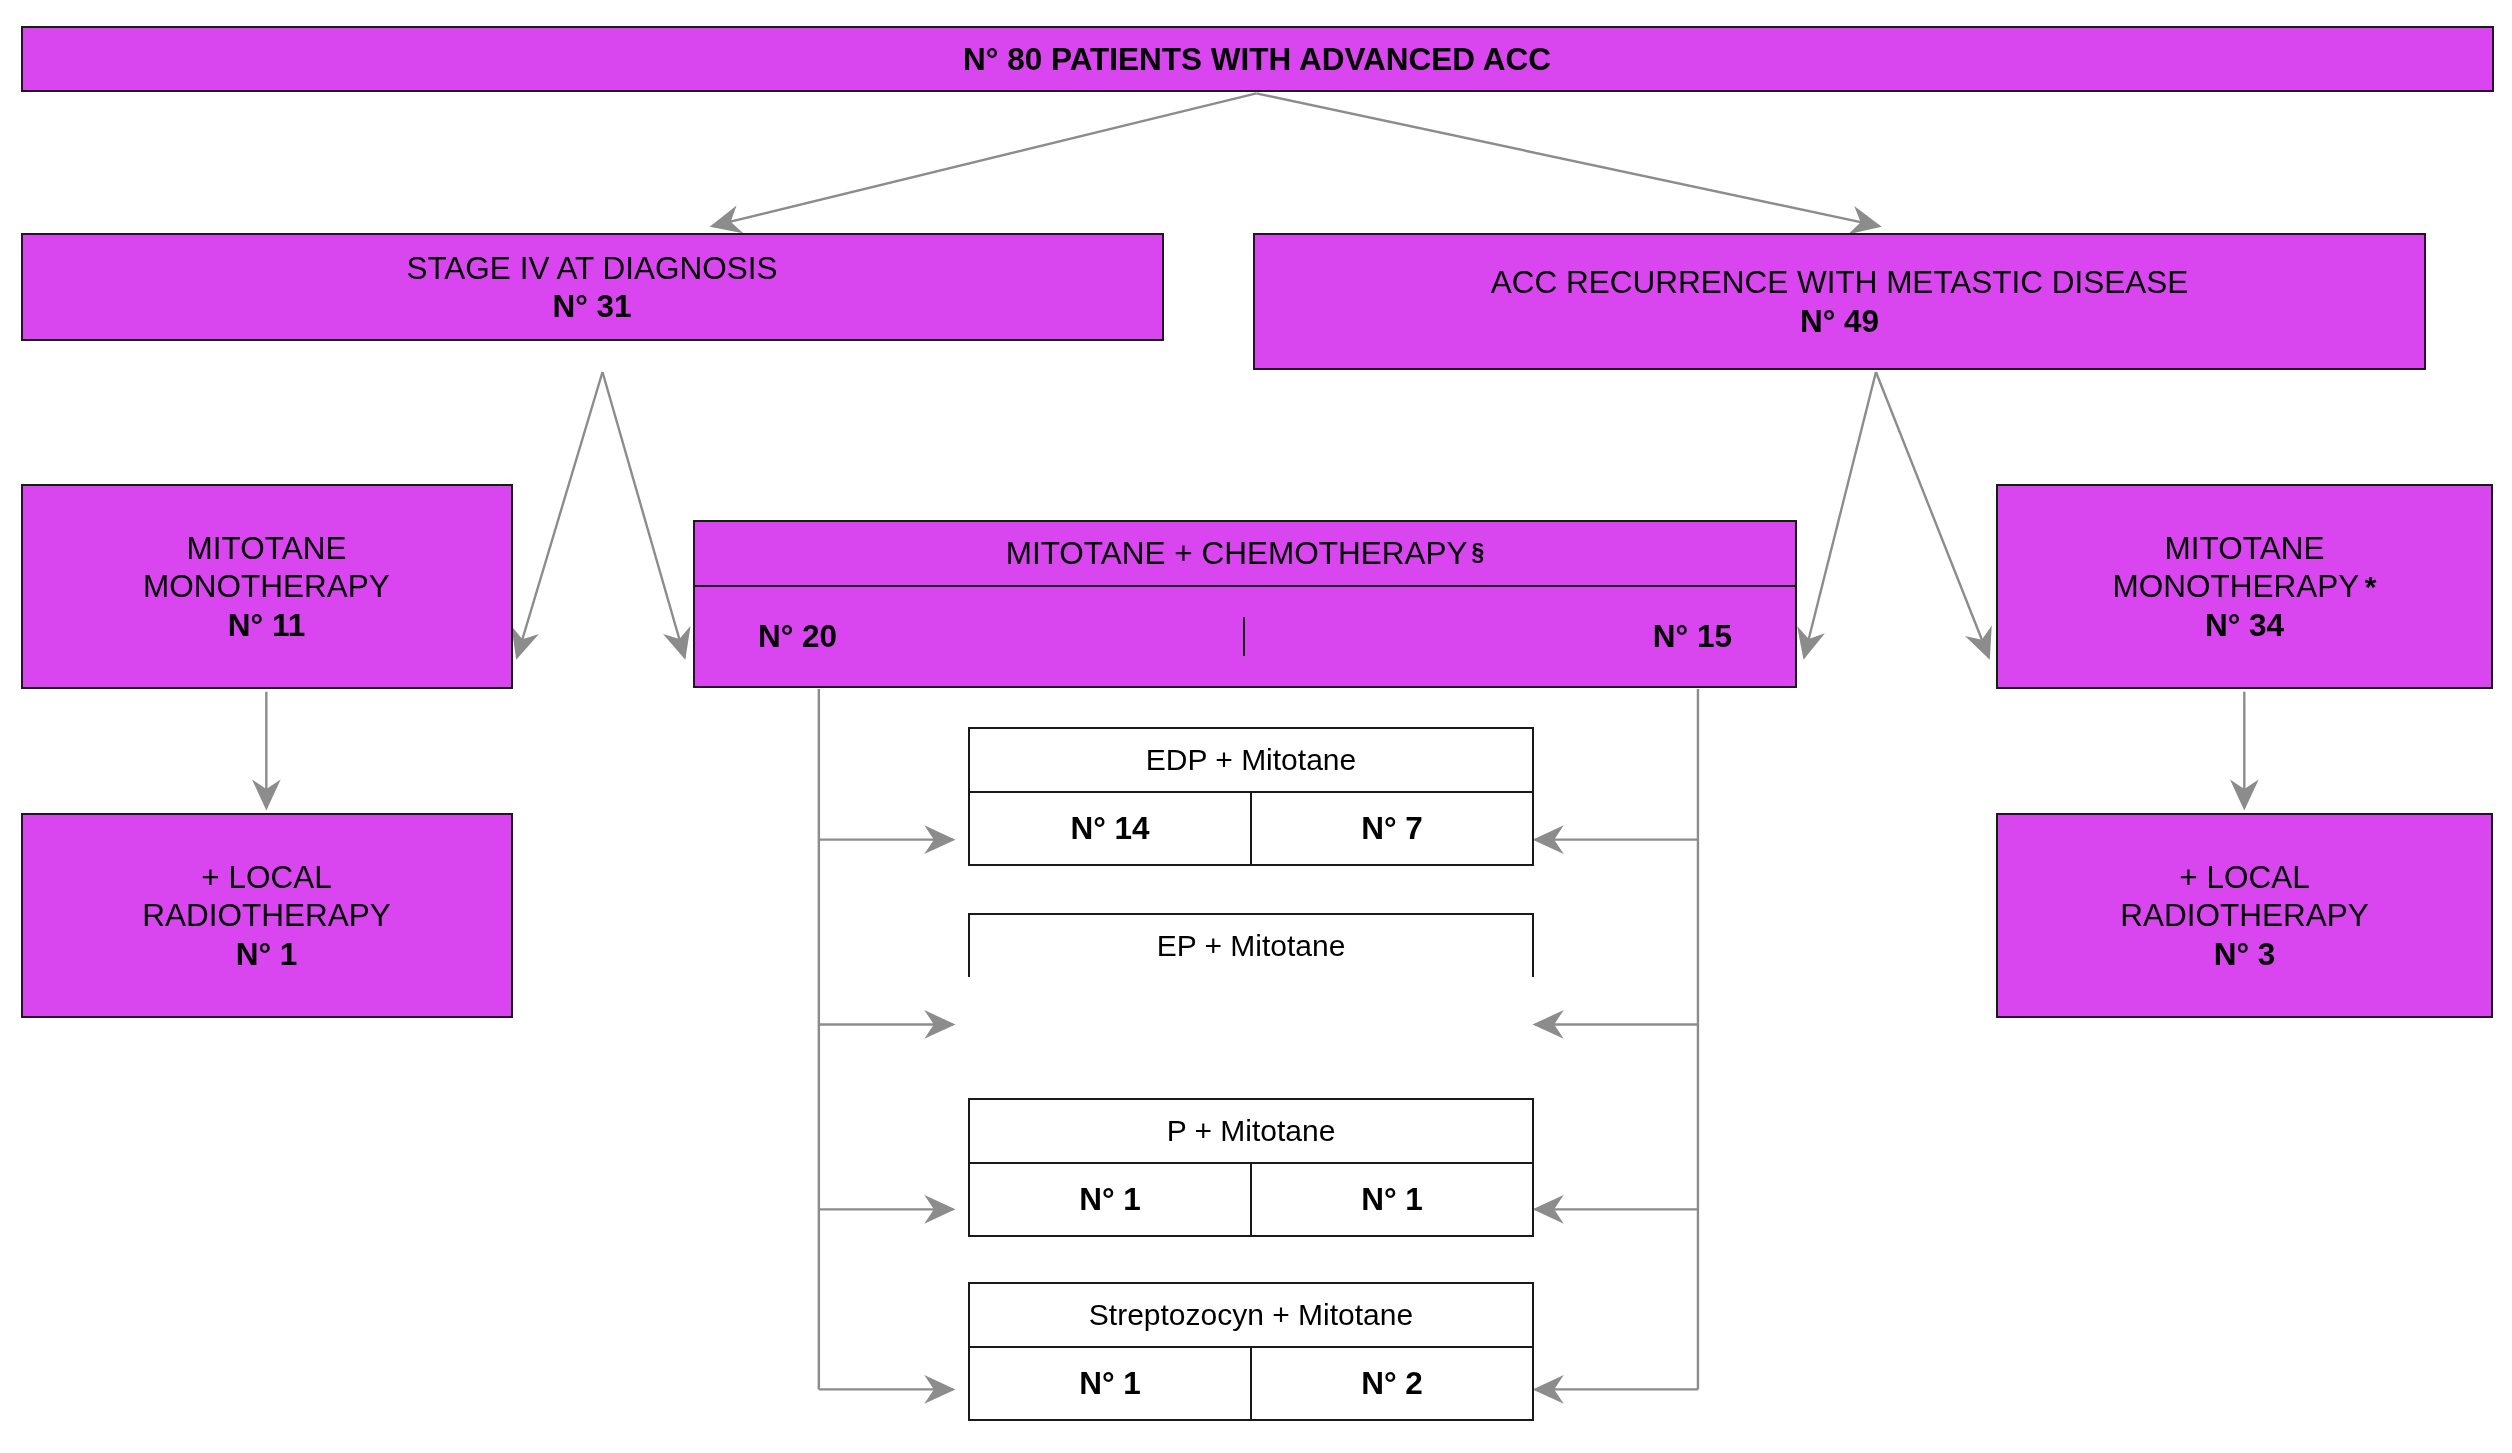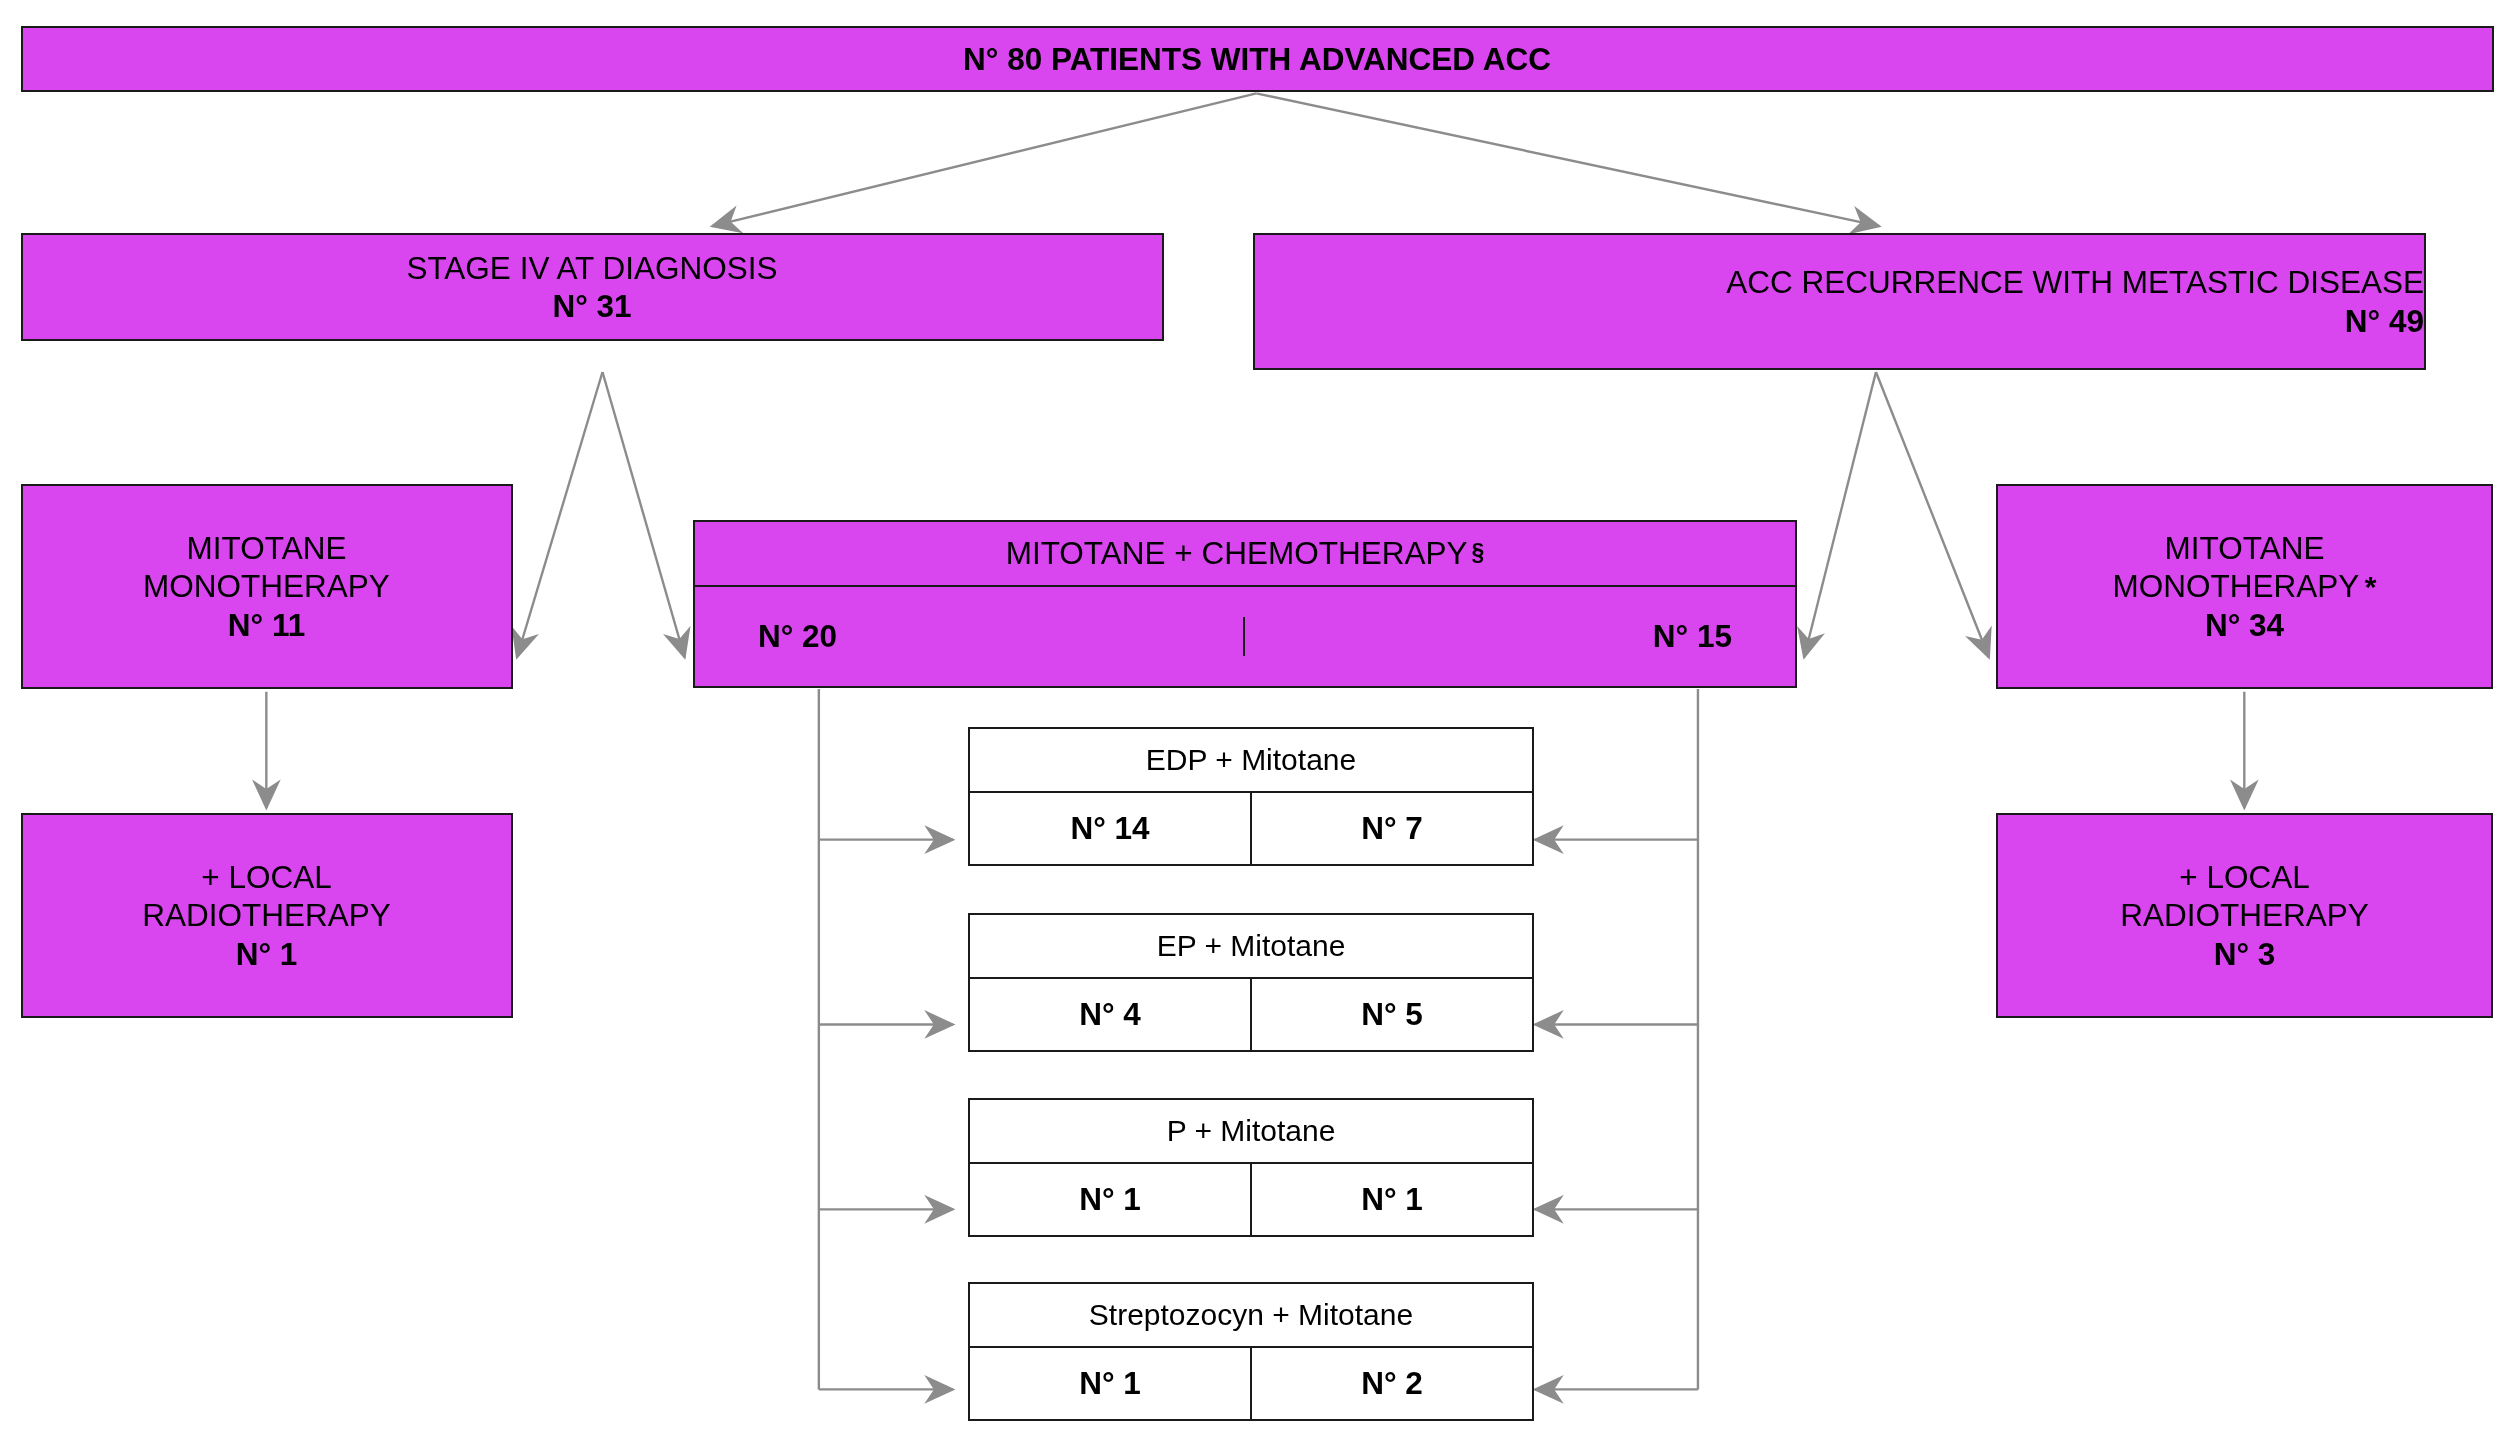--- a/index.html
+++ b/index.html
@@ -59,21 +59,21 @@
   
   #top-box {
     left: 20.5px; top: 26px; width: 2473px; height: 66px;
   }
 
   
   #stage-iv-box {
     left: 20.5px; top: 233px; width: 1143px; height: 108px;
   }
   #recurrence-box {
-    left: 1253px; top: 233px; width: 1173px; height: 137px; align-items: flex-end;
+    left: 1253px; top: 233px; width: 1173px; height: 137px;
   }
 
   
   #mito-mono-left-box {
     left: 20.5px; top: 484px; width: 492px; height: 205px;
   }
   #mito-mono-right-box {
     left: 1996px; top: 484px; width: 497px; height: 205px;
   }
   
@@ -271,28 +271,20 @@
       <div class="c">
         <span class="count">N° 7</span>
       </div>
     </div>
   </div>
 
   <div class="regimen" id="regimen-1">
     <div class="r-title">
       <span class="regimen-title">EP + Mitotane</span>
     </div>
-    <div class="r-counts">
-      <div class="c first">
-        <span class="count">N° 4</span>
-      </div>
-      <div class="c">
-        <span class="count">N° 5</span>
-      </div>
-    </div>
   </div>
 
   <div class="regimen" id="regimen-2">
     <div class="r-title">
       <span class="regimen-title">P + Mitotane</span>
     </div>
     <div class="r-counts">
       <div class="c first">
         <span class="count">N° 1</span>
       </div>

